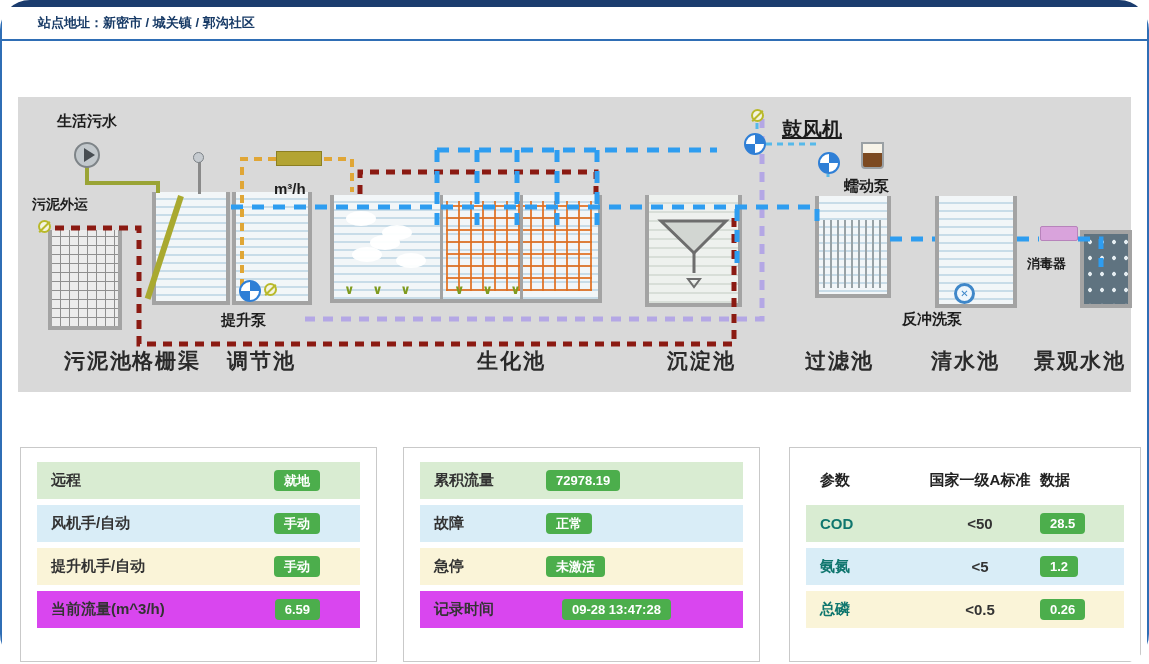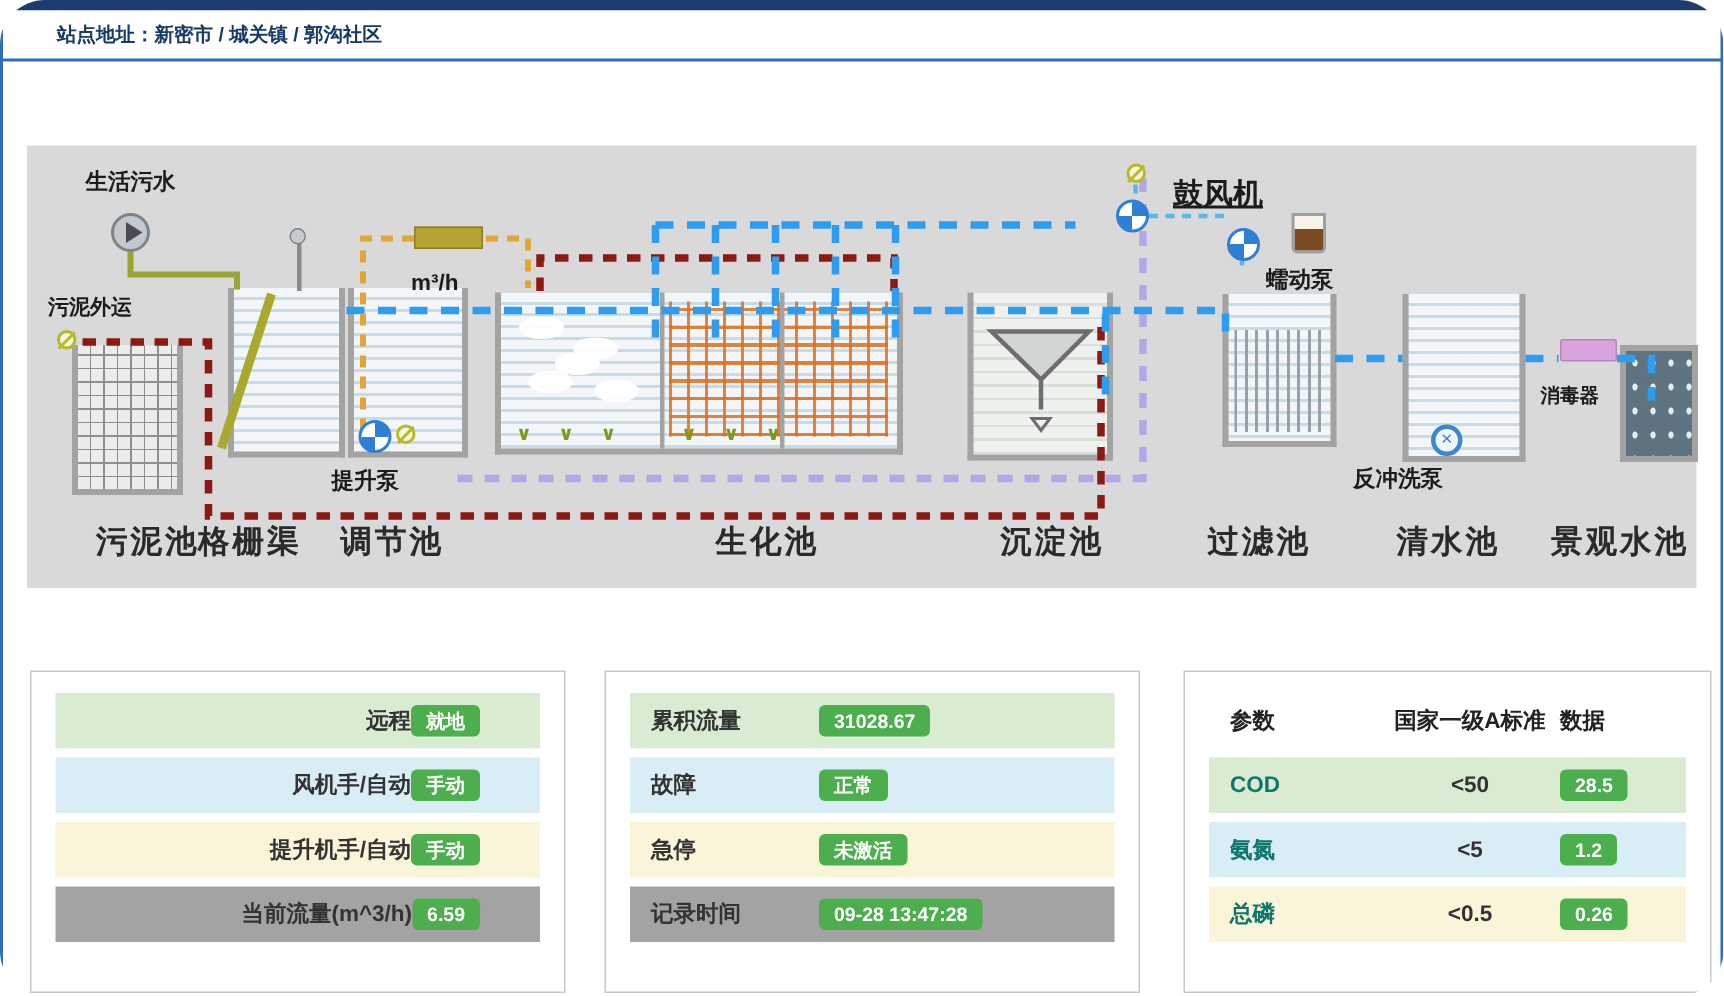--- a/index.html
+++ b/index.html
@@ -65,24 +65,24 @@
 
   .dlabel { position:absolute; z-index:7; font-weight:bold; color:#1c1c1c; white-space:nowrap; }
   .tank-name { position:absolute; z-index:7; top:250px; font-size:21px; font-weight:bold; color:#2a2a2a; letter-spacing:2px; white-space:nowrap; }
 
   
   .panel { position:absolute; top:447px; height:215px; background:#fff; border:1px solid #c9c9c9; padding:14px 16px; z-index:10; }
   #panel-control { left:20px; width:357px; }
   #panel-status { left:403px; width:357px; }
   #panel-quality { left:789px; width:352px; }
   .prow { height:37px; margin-bottom:6px; display:flex; align-items:center; padding:0 14px; }
-  .c1 { background:#d9ecd2; } .c2 { background:#d9edf7; } .c3 { background:#faf4d8; } .c4 { background:#a3a3a3; }
+  .c1 { background:#d9ecd2; } .c2 { background:#d9edf7; } .c3 { background:#faf4d8; } .c4 { background:#d946ef;gap:16px; }
   .plabel { font-size:15px; font-weight:bold; color:#333; }
   .badge { background:#4cae4c; color:#fff; border-radius:4px; padding:3px 10px; font-size:13px; font-weight:bold; line-height:1.2; }
-  #panel-control .prow { justify-content:flex-end; padding-right:40px; }
+  #panel-control .prow { justify-content:space-between; padding-right:40px; }
   #panel-status .plabel { width:112px; }
   .qrow { height:37px; margin-bottom:6px; display:grid; grid-template-columns:100px 1fr 70px; align-items:center; padding:0 14px; }
   .qhead { background:#fff; }
   .qcell-std { text-align:center; font-weight:bold; font-size:15px; color:#333; }
   .qcell-param { font-weight:bold; font-size:15px; color:#0f766e; }
   .qcell-head { font-weight:bold; font-size:15px; color:#222; }
 </style>
 </head>
 <body>
 
@@ -215,21 +215,21 @@
     </div>
     <div class="prow c4">
       <span class="plabel">当前流量(m^3/h)</span>
       <span class="badge">6.59</span>
     </div>
   </div>
 
   <div class="panel" id="panel-status">
     <div class="prow c1">
       <span class="plabel">累积流量</span>
-      <span class="badge">31028.67</span>
+      <span class="badge">72978.19</span>
     </div>
     <div class="prow c2">
       <span class="plabel">故障</span>
       <span class="badge">正常</span>
     </div>
     <div class="prow c3">
       <span class="plabel">急停</span>
       <span class="badge">未激活</span>
     </div>
     <div class="prow c4">

